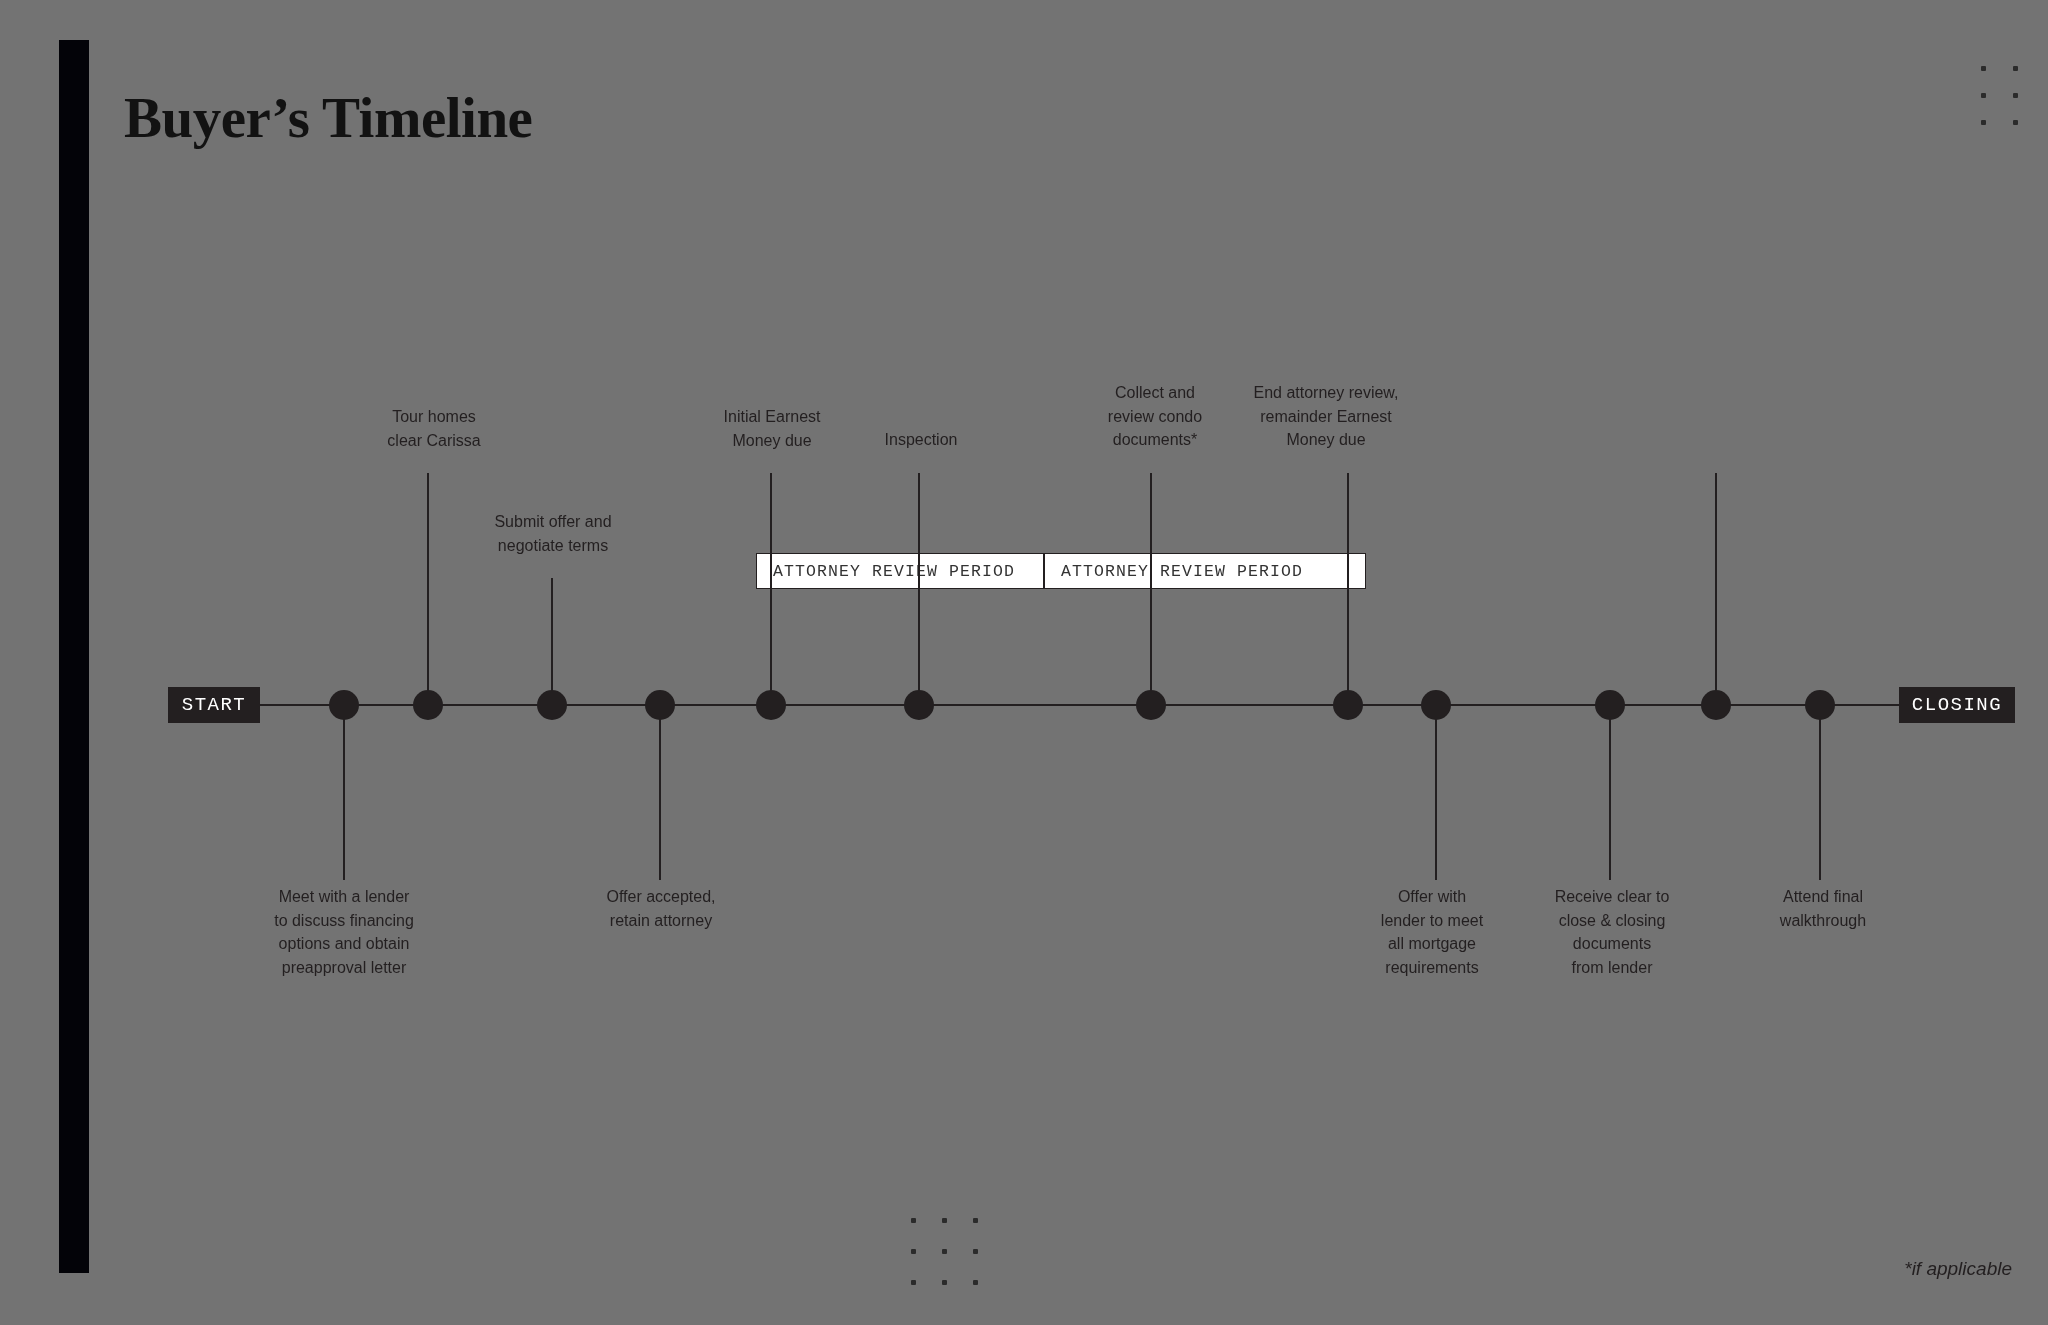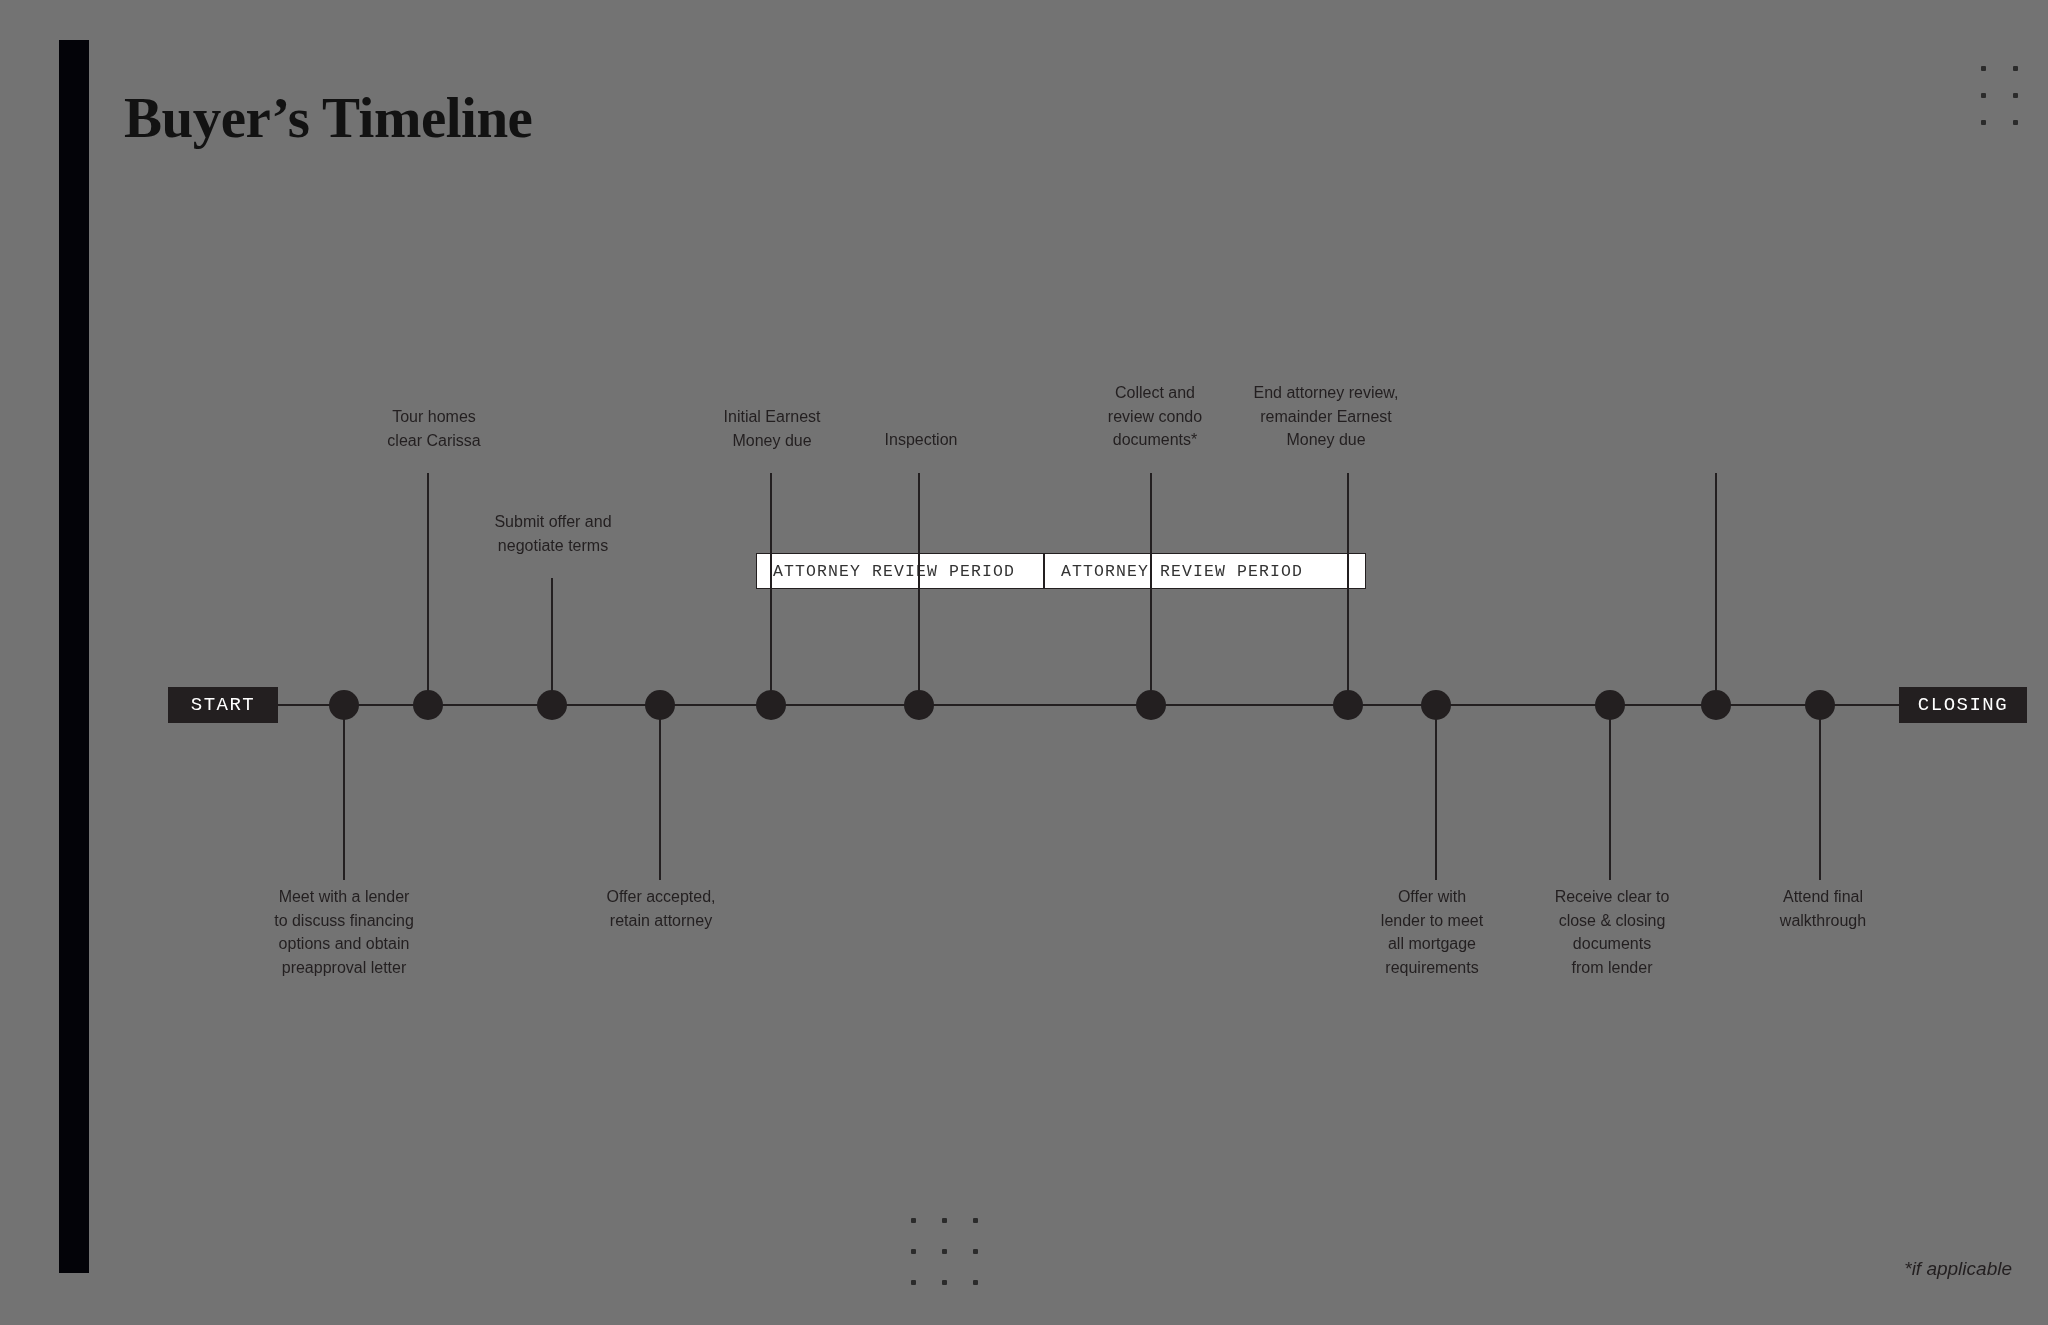--- a/index.html
+++ b/index.html
@@ -86,22 +86,22 @@
     height: 36px;
     background: #231f20;
     color: #ffffff;
     font-family: "Liberation Mono", monospace;
     font-size: 19px;
     letter-spacing: 1.5px;
     display: flex;
     align-items: center;
     justify-content: center;
   }
-  #badge-start { left: 168px; width: 110px; }
-  #badge-closing { left: 1899px; width: 128px; }
+  #badge-start { left: 168px; width: 92px; }
+  #badge-closing { left: 1899px; width: 116px; }
 
   .node {
     position: absolute;
     width: 30px;
     height: 30px;
     border-radius: 50%;
     background: #231f20;
     transform: translate(-50%, -50%);
     top: 705px;
   }

